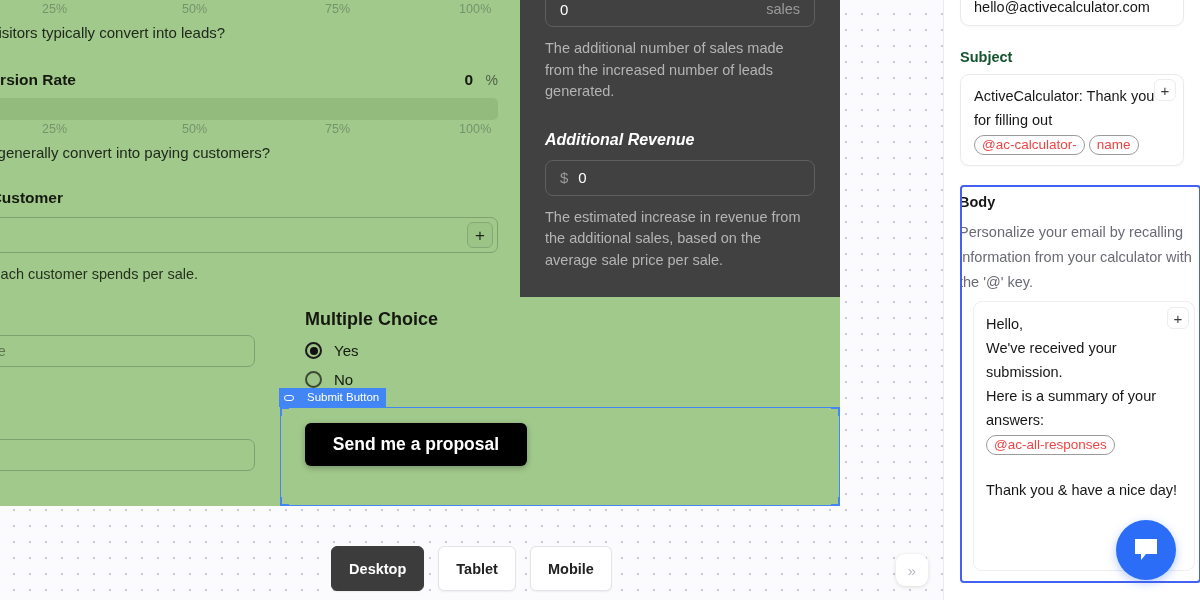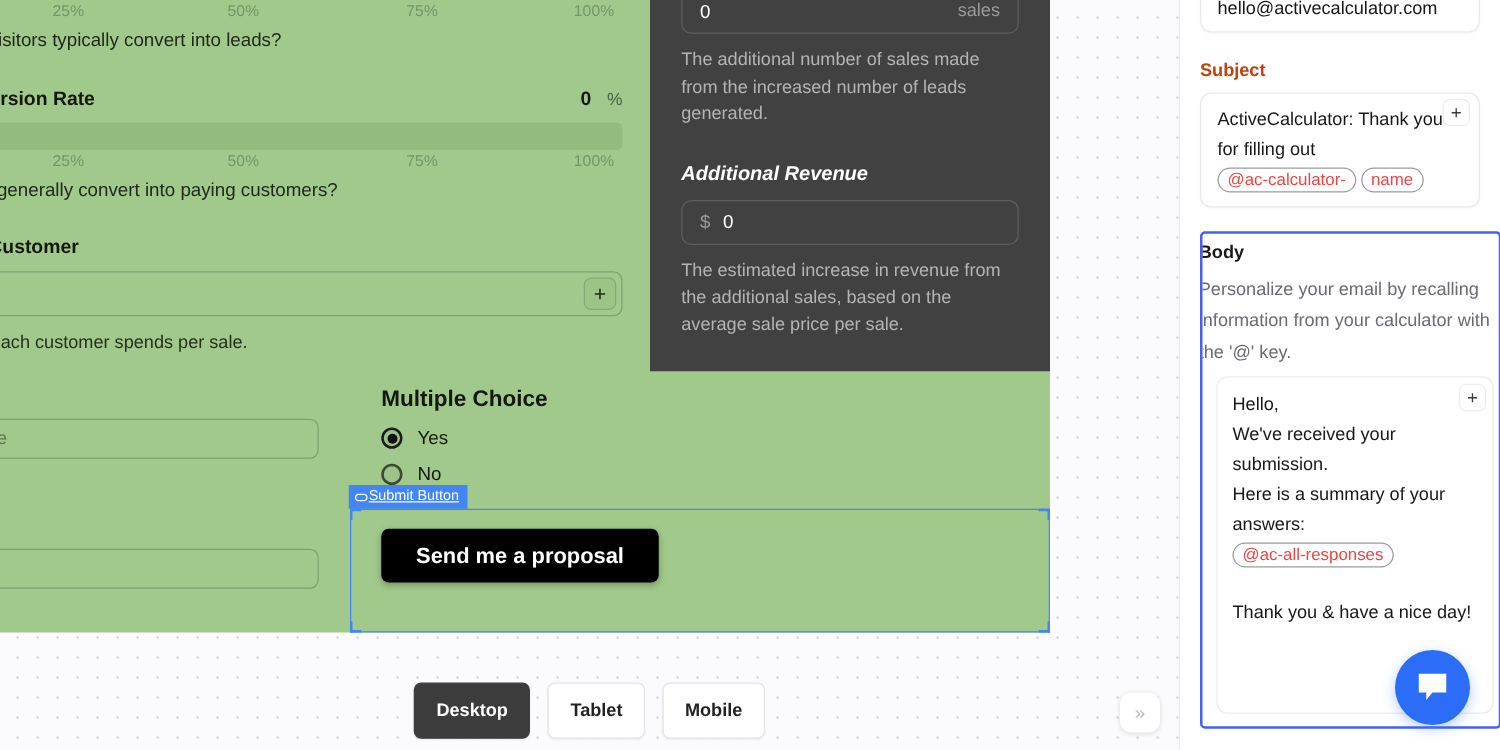--- a/index.html
+++ b/index.html
@@ -153,21 +153,21 @@
     position: absolute; left: 280px; top: 407px;
     width: 560px; height: 99px;
     outline: 1px solid #4285f4;
     outline-offset: -1px;
   }
   .sel-tag {
     position: absolute; left: -1px; top: -19px;
     height: 19px; background: #4285f4; color: #fff;
     font-size: 11.5px; line-height: 19px;
     padding: 0 7px 0 5px; white-space: nowrap;
-    display: flex; align-items: center; gap: 1px; text-decoration: underline;
+    display: flex; align-items: center; gap: 13px;
   }
   .sel-tag .glyph {
     display: inline-block; width: 10px; height: 6px;
     border: 1.5px solid #fff; border-radius: 3px;
   }
   .corner {
     position: absolute; width: 9px; height: 9px; border: 2px solid #4285f4;
   }
   .c-tl { left: 0; top: 0; border-right: none; border-bottom: none; }
   .c-tr { right: 0; top: 0; border-left: none; border-bottom: none; }
@@ -217,21 +217,21 @@
   .rp-field {
     border: 1px solid #eaeaee; border-radius: 9px;
     background: #fff; padding: 9px 13px;
     box-shadow: 0 1px 2px rgba(0,0,0,.03);
   }
   .rp-from {
     margin-top: -12px;
   }
   .rp-from-val { font-size: 14.5px; color: #171717; }
   .rp-sec-title {
-    font-size: 14.5px; font-weight: bold; color: #c2410c; margin-top: 23px;
+    font-size: 14.5px; font-weight: bold; color: #14532d; margin-top: 23px;
   }
   .rp-subject {
     position: relative; margin-top: 9px; padding-right: 26px;
     font-size: 14.5px; color: #171717; line-height: 24px;
   }
   .chip {
     display: inline-block;
     border: 1px solid #9b9b9b; border-radius: 11px;
     padding: 0px 7px; font-size: 13.5px; line-height: 18px;
     color: #ef4444; white-space: nowrap; vertical-align: baseline;

